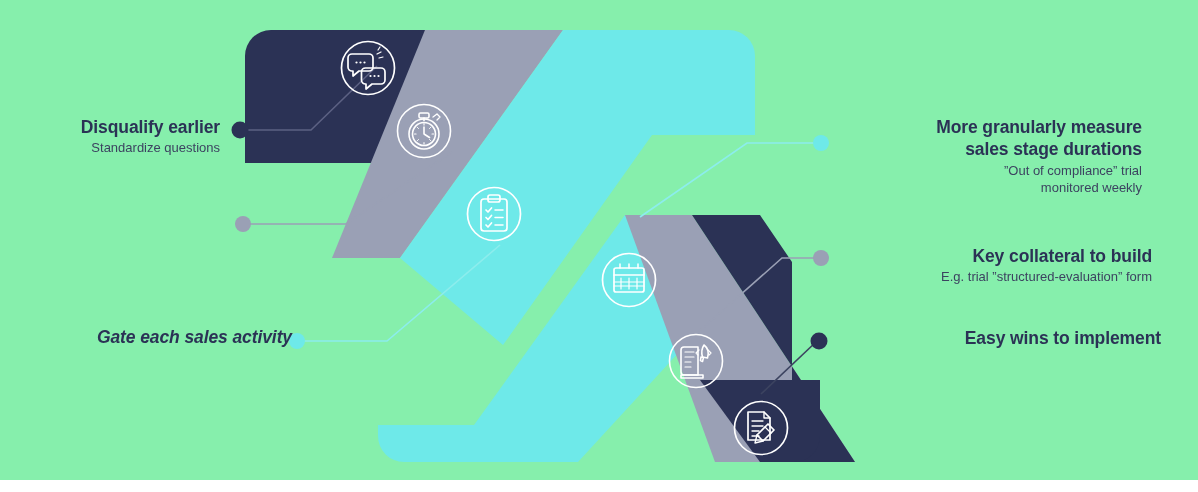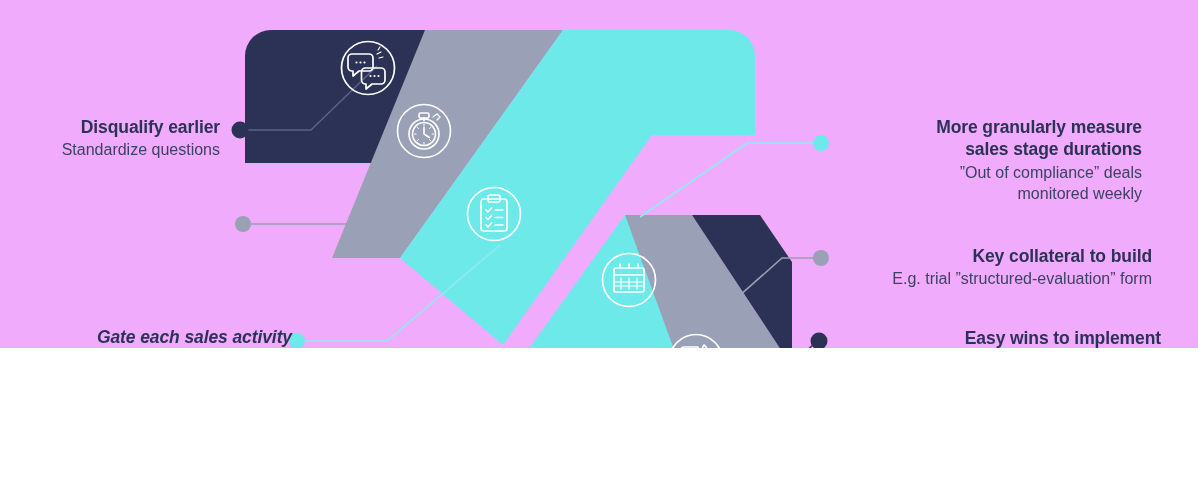--- a/index.html
+++ b/index.html
@@ -6,22 +6,22 @@
     margin: 0;
     padding: 0;
     background: #ffffff;
   }
   body {
     font-family: "Liberation Sans", sans-serif;
   }
   #stage {
     position: relative;
     width: 1198px;
-    height: 348px;
-    background: #f0abfc;
+    height: 480px;
+    background: #86efac;
     overflow: hidden;
   }
   #graphic {
     position: absolute;
     left: 0;
     top: 0;
     width: 1198px;
     height: 492px;
   }
   .label {
@@ -36,21 +36,21 @@
   }
   .label-title {
     font-size: 17.5px;
     font-weight: bold;
     color: #2b3255;
     line-height: 1.28;
     letter-spacing: -0.1px;
     white-space: pre-line;
   }
   .label-sub {
-    font-size: 16px;
+    font-size: 13px;
     font-weight: normal;
     color: #3c4360;
     line-height: 1.33;
     margin-top: 1px;
     white-space: pre-line;
   }
   
   #label-1 { left: 20px;  top: 116px; width: 200px; }
   #label-2 { left: 20px;  top: 200px; width: 212px; }
   #label-3 { left: 20px;  top: 326px; width: 272px; font-style: italic; }
@@ -202,21 +202,21 @@
   </div>
 
 
   <div class="label left" id="label-3">
     <div class="label-title">Gate each sales activity</div>
   </div>
 
   <div class="label right" id="label-4">
     <div class="label-title">More granularly measure
 sales stage durations</div>
-    <div class="label-sub">”Out of compliance” deals
+    <div class="label-sub">”Out of compliance” trial
 monitored weekly</div>
   </div>
 
   <div class="label right" id="label-5">
     <div class="label-title">Key collateral to build</div>
     <div class="label-sub">E.g. trial ”structured-evaluation” form</div>
   </div>
 
   <div class="label right" id="label-6">
     <div class="label-title">Easy wins to implement</div>

